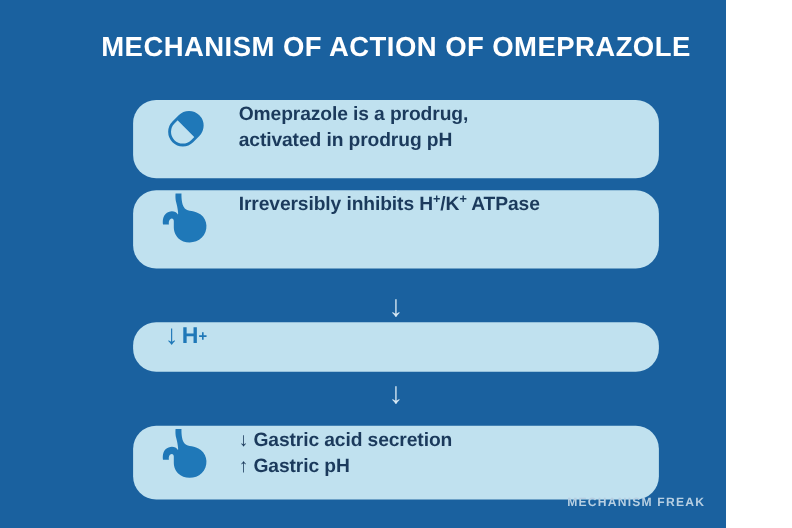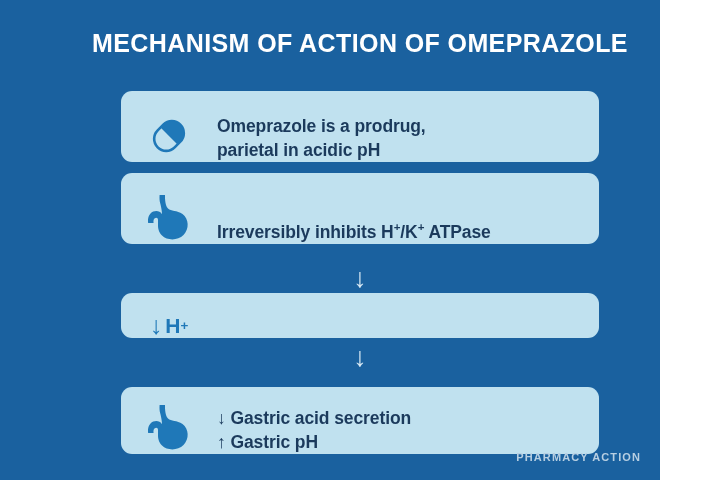--- a/index.html
+++ b/index.html
@@ -33,24 +33,24 @@
     letter-spacing: 0.4px;
     white-space: nowrap;
   }
 
   
   .flow-box {
     position: absolute;
     left: 121px;
     width: 478px;
     background: #c0e1ef;
-    border-radius: 11px;
+    border-radius: 21px;
     box-sizing: border-box;
     display: flex;
-    align-items: flex-end;
+    align-items: flex-start;
   }
   #box-1 { top: 91px;  height: 71px; }
   #box-2 { top: 173px; height: 71px; }
   #box-3 { top: 293px; height: 45px; }
   #box-4 { top: 375px; height: 67px; margin-top: 12px; }
 
   .box-icon {
     flex: 0 0 auto;
     width: 96px;
     display: flex;
@@ -137,21 +137,21 @@
     <div class="box-icon">
       <svg width="52" height="52" viewBox="0 0 52 52" aria-hidden="true">
         <g transform="rotate(-45 26 26)">
           <rect x="10" y="14" width="32" height="24" rx="12" ry="12" fill="none" stroke="#1f78b8" stroke-width="2.6"></rect>
           <path d="M26 14 H30 A12 12 0 0 1 30 38 H26 Z" fill="#1f78b8"></path>
         </g>
       </svg>
     </div>
     <div class="box-text">
       <span class="line">Omeprazole is a prodrug,</span>
-      <span class="line">parietal in acidic pH</span>
+      <span class="line">activated in prodrug pH</span>
     </div>
   </div>
 
   <div class="connector" id="conn-1">↓</div>
 
   <div class="flow-box" id="box-2">
     <div class="box-icon">
       <svg width="50" height="52" viewBox="0 0 50 52" aria-hidden="true">
         <path d="M21 3 C21 3 20.5 13 24 16.5 C27 19.5 33 18 38.5 22
                  C45 26.8 45.5 37 39.5 43 C33.5 49 23 48.5 18 43.5
@@ -190,15 +190,15 @@
                  C10 18 15.8 18.5 17.6 21.8 C18.6 23.6 17.4 15.2 16.2 11.2
                  C15.2 7.8 15.6 3 15.6 3 Z" fill="#1f78b8"></path>
       </svg>
     </div>
     <div class="box-text">
       <span class="line"><span class="arrow-glyph">↓</span><span> Gastric acid secretion</span></span>
       <span class="line"><span class="arrow-glyph">↑</span><span> Gastric pH</span></span>
     </div>
   </div>
 
-  <div id="watermark">PHARMACY ACTION</div>
+  <div id="watermark">MECHANISM FREAK</div>
 
 </div>
 
 </body></html>

